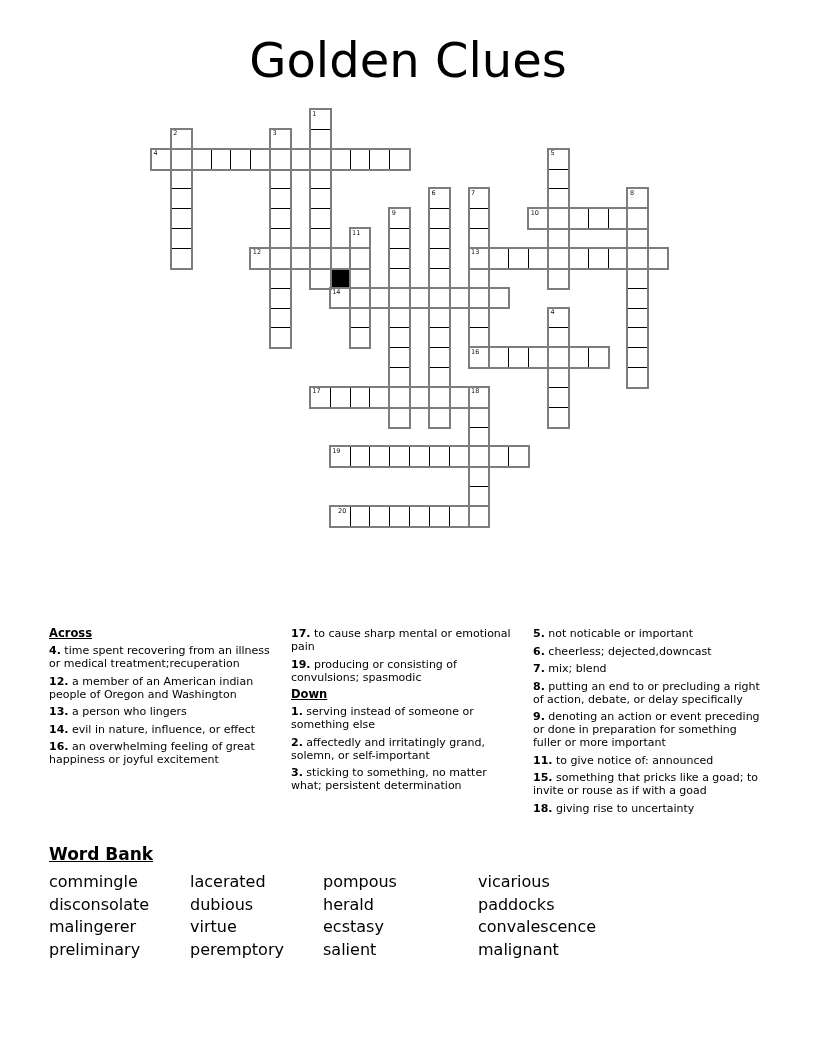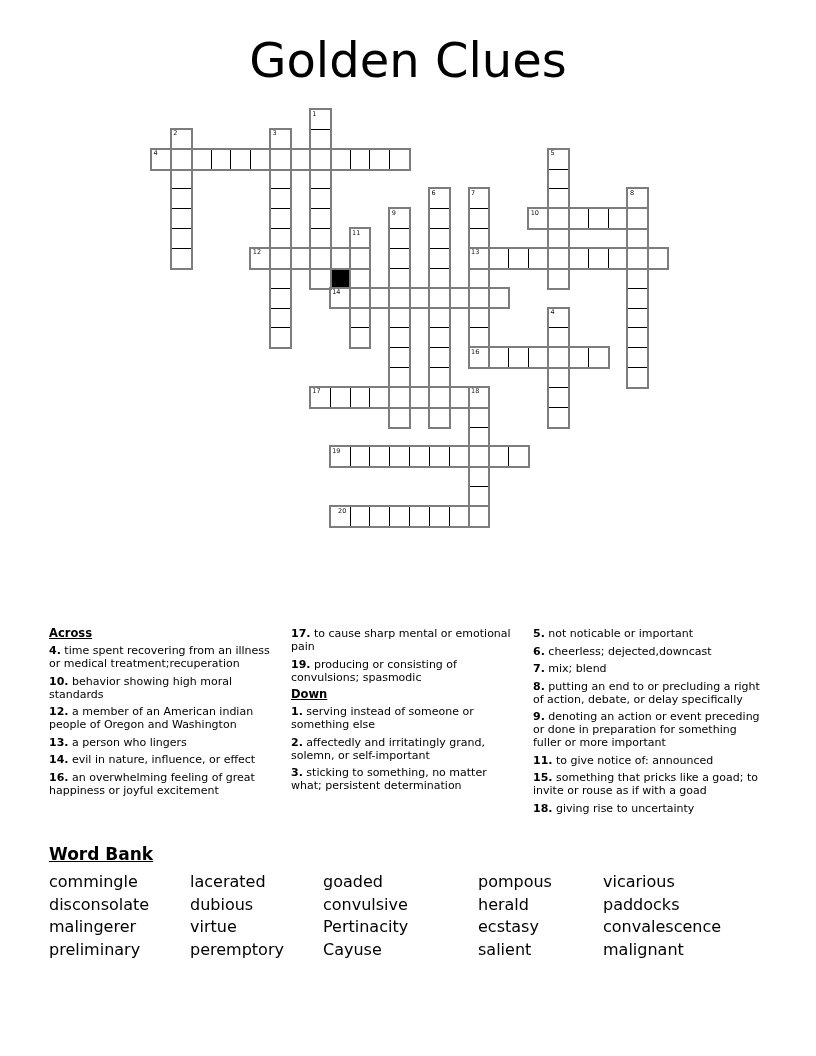--- a/index.html
+++ b/index.html
@@ -240,21 +240,20 @@
     <div class="cell-num" style="left: 320.1px; top: 239.7px;">16</div>
     <div class="cell-num" style="left: 161.3px; top: 279.4px;">17</div>
     <div class="cell-num" style="left: 320.1px; top: 279.4px;">18</div>
     <div class="cell-num" style="left: 181.15px; top: 338.95px;">19</div>
     <div class="cell-num" style="left: 187px; top: 398.5px;">20</div>
   </div>
 
 <div class="clue-col" id="ccol1">
     <div class="clue-header">Across</div>
     <div class="clue"><b>4.</b> time spent recovering from an illness or medical treatment;recuperation</div>
-    <div class="clue"><b>10.</b> behavior showing high moral standards</div>
     <div class="clue"><b>12.</b> a member of an American indian people of Oregon and Washington</div>
     <div class="clue"><b>13.</b> a person who lingers</div>
     <div class="clue"><b>14.</b> evil in nature, influence, or effect</div>
     <div class="clue"><b>16.</b> an overwhelming feeling of great happiness or joyful excitement</div>
   </div>
 <div class="clue-col" id="ccol2">
     <div class="clue"><b>17.</b> to cause sharp mental or emotional pain</div>
     <div class="clue"><b>19.</b> producing or consisting of convulsions; spasmodic</div>
     <div class="clue-header">Down</div>
     <div class="clue"><b>1.</b> serving instead of someone or something else</div>
@@ -281,26 +280,20 @@
         <div class="wb-word">malingerer</div>
         <div class="wb-word">preliminary</div>
       </div>
       <div class="wb-col">
         <div class="wb-word">lacerated</div>
         <div class="wb-word">dubious</div>
         <div class="wb-word">virtue</div>
         <div class="wb-word">peremptory</div>
       </div>
       <div class="wb-col">
-        <div class="wb-word">goaded</div>
-        <div class="wb-word">convulsive</div>
-        <div class="wb-word">Pertinacity</div>
-        <div class="wb-word">Cayuse</div>
-      </div>
-      <div class="wb-col">
         <div class="wb-word">pompous</div>
         <div class="wb-word">herald</div>
         <div class="wb-word">ecstasy</div>
         <div class="wb-word">salient</div>
       </div>
       <div class="wb-col">
         <div class="wb-word">vicarious</div>
         <div class="wb-word">paddocks</div>
         <div class="wb-word">convalescence</div>
         <div class="wb-word">malignant</div>

